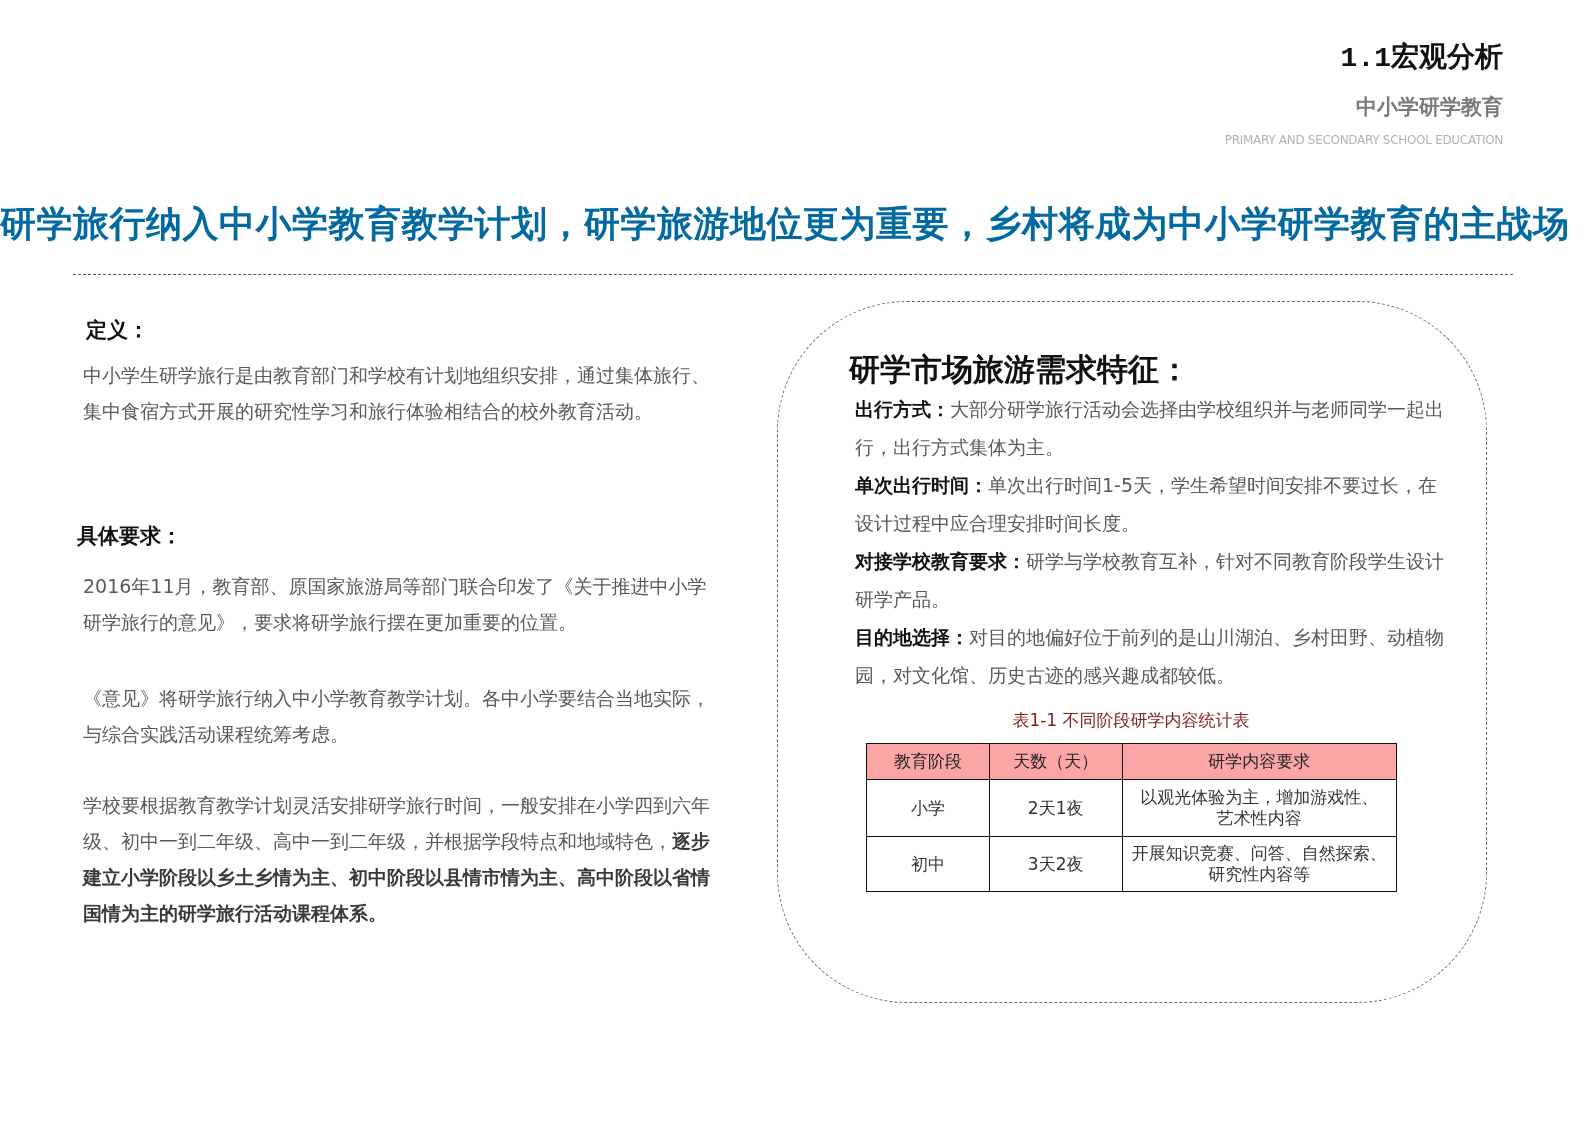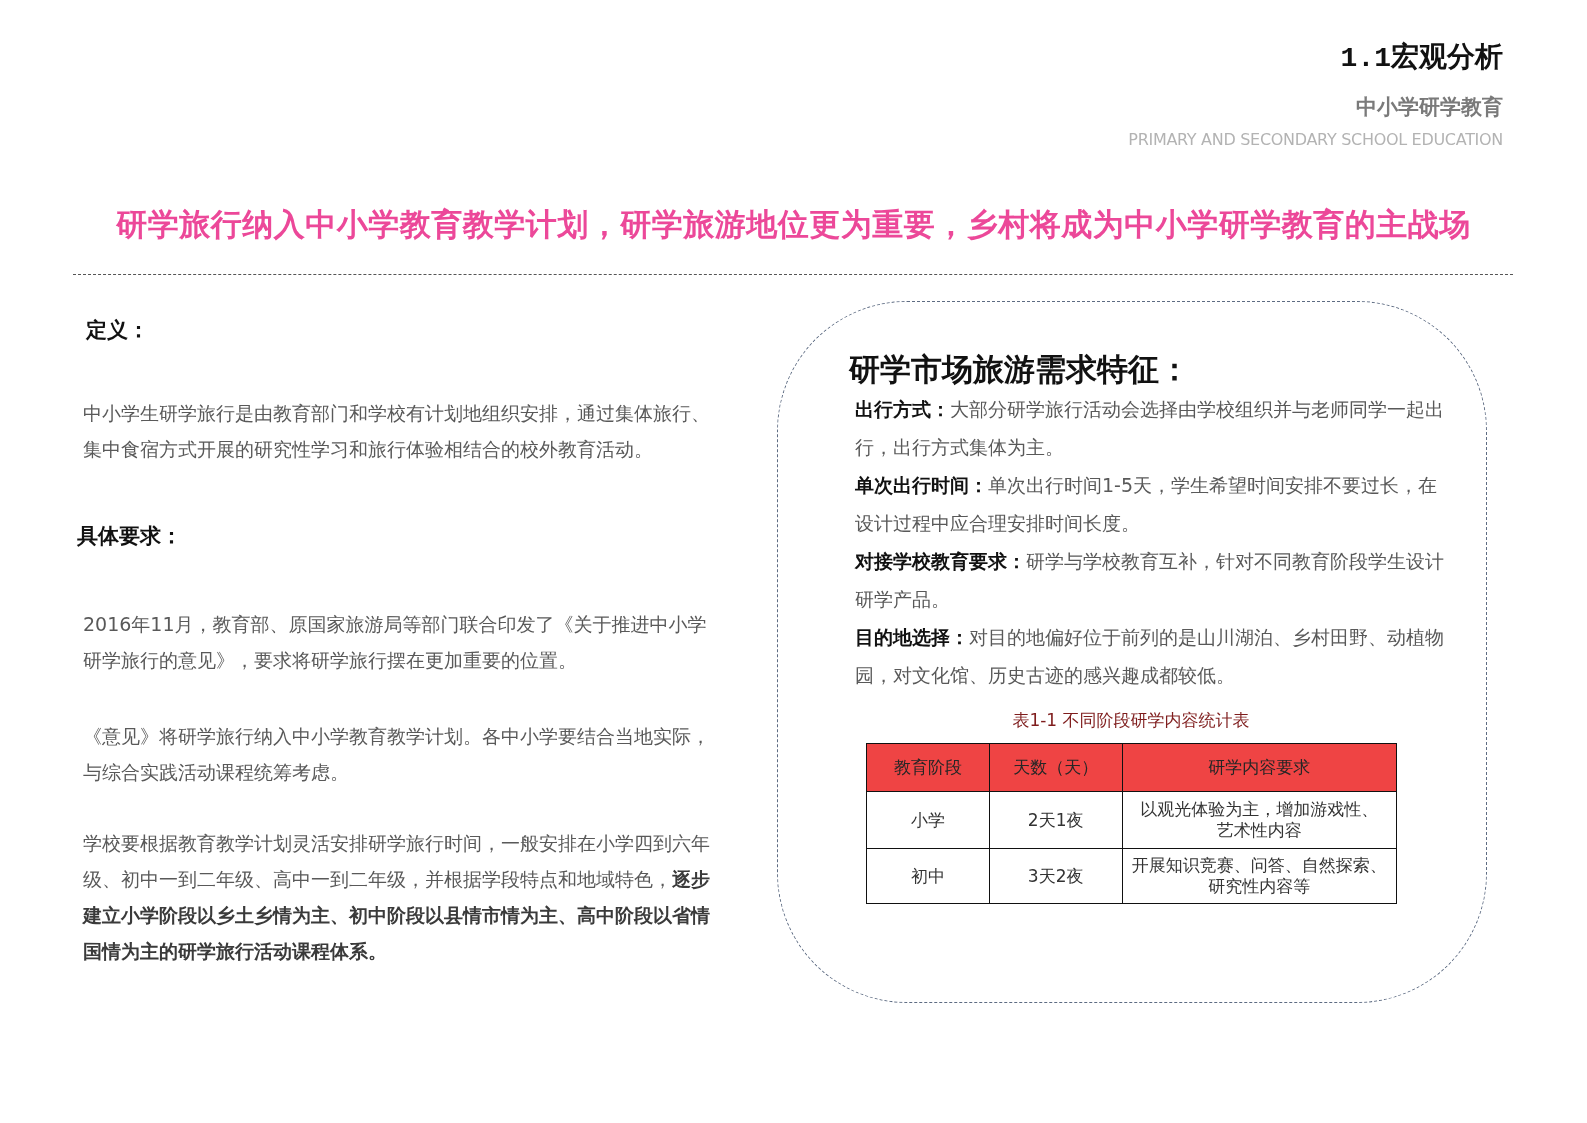--- a/index.html
+++ b/index.html
@@ -2,48 +2,48 @@
 <html><head>
 <meta charset="utf-8">
 <style>
   * { box-sizing: border-box; margin: 0; padding: 0; }
   html, body { width: 1587px; height: 1123px; background: #ffffff; overflow: hidden; }
   body { position: relative; font-family: "DejaVu Sans", sans-serif; color: #595959; }
 
   .header-block { position: absolute; right: 84px; top: 44px; text-align: right; }
   .header-title { font-family: Liberation Mono, monospace; font-weight: bold; font-size: 28px; color: #111; line-height: 30px; letter-spacing: 0px; text-align: right; }
   .header-subtitle { font-weight: bold; font-size: 21px; color: #7a7a7a; line-height: 30px; margin-top: 18px; }
-  .header-en { font-size: 16px; color: #b3b3b3; letter-spacing: -0.3px; margin-top: 10px; line-height: 16px; }
+  .header-en { font-size: 12px; color: #b3b3b3; letter-spacing: -0.3px; margin-top: 10px; line-height: 16px; }
 
-  .main-title { position: absolute; left: 0; width: 1587px; top: 203px; text-align: center; font-weight: bold; font-size: 31px; color: #ec4899; letter-spacing: 0.5px; line-height: 42px; }
+  .main-title { position: absolute; left: 0; width: 1587px; top: 203px; text-align: left; font-weight: bold; font-size: 36px; color: #0369a1; letter-spacing: 0.5px; line-height: 42px; }
 
   .divider { position: absolute; left: 73px; top: 274px; width: 1440px; border-top: 1px dashed #555; }
   .section-heading { font-weight: bold; font-size: 21px; color: #111; line-height: 32px; }
-  .para { font-size: 19px; color: #595959; line-height: 36px; margin-top: 38px; }
+  .para { font-size: 19px; color: #595959; line-height: 36px; }
   .para strong { color: #3a3a3a; font-weight: bold; }
 
   .def-heading { position: absolute; left: 86px; top: 314px; }
   .def-para { position: absolute; left: 83px; top: 357px; width: 630px; }
   .req-heading { position: absolute; left: 77px; top: 520px; }
   .req-para1 { position: absolute; left: 83px; top: 568px; width: 640px; }
   .req-para2 { position: absolute; left: 83px; top: 680px; width: 630px; }
   .req-para3 { position: absolute; left: 83px; top: 787px; width: 630px; }
 
   .market-box { position: absolute; left: 777px; top: 301px; width: 710px; height: 702px; border: 1.3px dashed #5d6b82; border-radius: 130px; }
 
   .market-heading { position: absolute; left: 849px; top: 353px; font-weight: bold; font-size: 31px; color: #111; line-height: 32px; }
   .market-list { position: absolute; left: 855px; top: 390px; width: 600px; }
   .market-item { font-size: 19px; color: #595959; line-height: 38px; }
   .market-item .label { font-weight: bold; color: #111; }
 
   .table-caption { position: absolute; left: 866px; width: 530px; top: 707px; text-align: center; font-size: 17px; color: #7f1d1d; line-height: 26px; }
 
   table.stats { position: absolute; left: 866px; top: 743px; width: 531px; border-collapse: collapse; font-size: 17px; color: #333; }
   table.stats th, table.stats td { border: 1.5px solid #111; text-align: center; vertical-align: middle; }
-  table.stats th { background: #ef4444; font-weight: normal; height: 48px; color: #262626; }
+  table.stats th { background: #fca5a5; font-weight: normal; height: 36px; color: #262626; }
   table.stats td { line-height: 21px; padding: 4px 2px; }
   table.stats tr.r1 td { height: 57px; }
   table.stats tr.r2 td { height: 55px; }
   table.stats tr.r3 td { height: 63px; }
   col.c1 { width: 123px; } col.c2 { width: 133px; } col.c3 { width: 275px; }
 </style>
 </head>
 <body>
 
 <div class="header-block">

